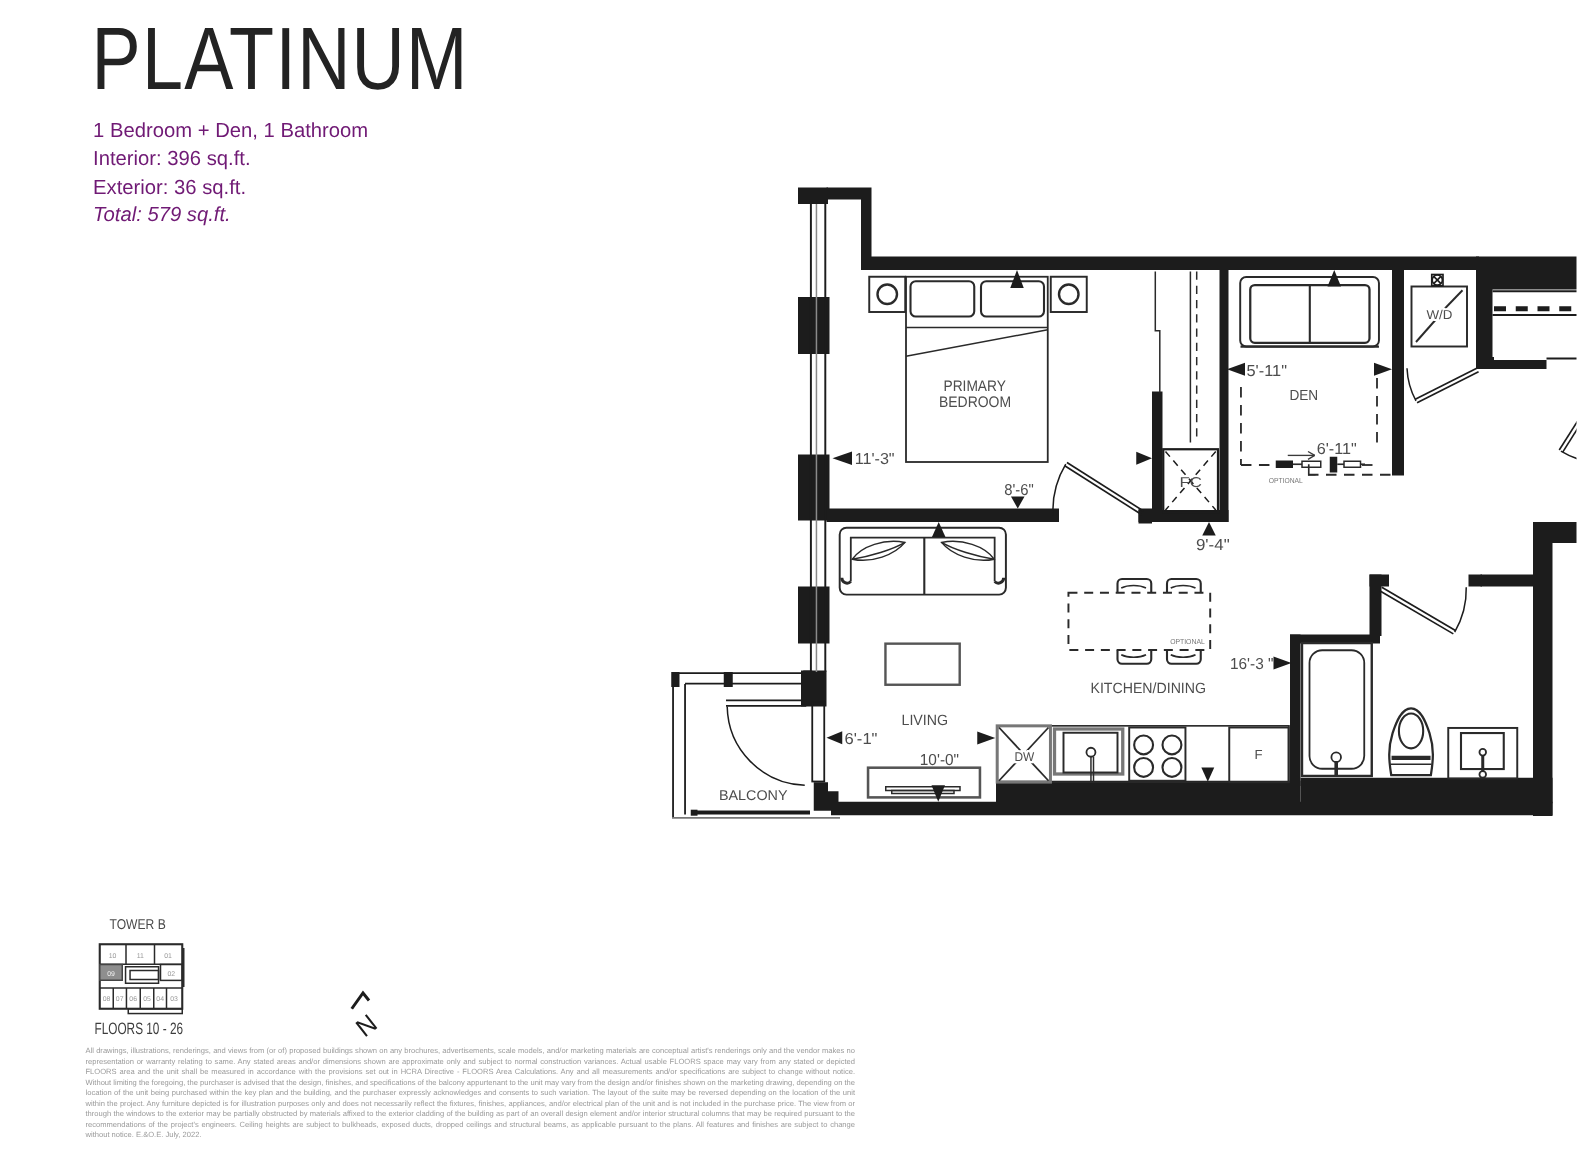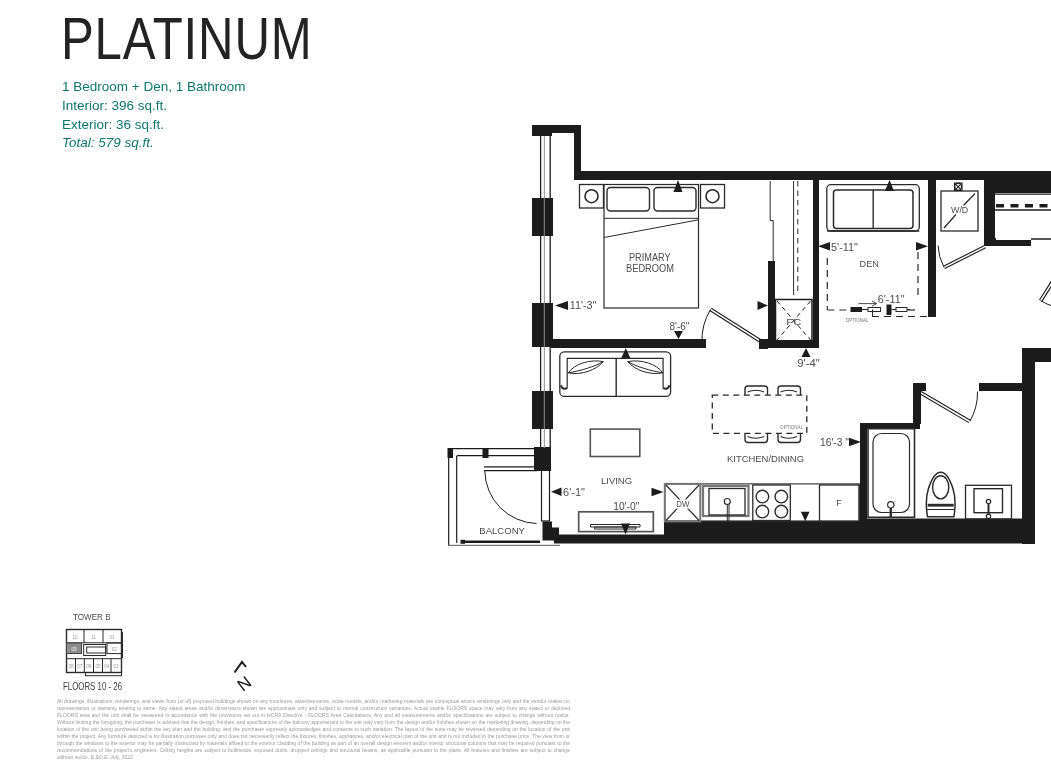--- a/index.html
+++ b/index.html
@@ -1,21 +1,21 @@
 <!DOCTYPE html>
 <html><head>
 <meta charset="utf-8">
 <style>
   html,body{margin:0;padding:0;background:#fff;}
   #page{position:relative;width:1051px;height:768px;background:#fff;overflow:hidden;
         font-family:"Liberation Sans", sans-serif;margin-left:48px;}
   .abs{position:absolute;}
   #title{left:13px;top:4.5px;font-size:59px;color:#232323;letter-spacing:1px;
          transform:scaleX(0.833);transform-origin:left top;white-space:nowrap;}
-  .sub{left:14px;color:#0f766e;font-size:13.5px;white-space:nowrap;}
+  .sub{left:14px;color:#701a75;font-size:13.5px;white-space:nowrap;}
   #dd-logo{left:0px;top:734px;width:1032px;text-align:right;font-size:20px;color:#333;}
   #towerb{left:25px;top:610.5px;font-size:9.5px;color:#4a4a4a;transform:scaleX(0.85);transform-origin:left top;white-space:nowrap;}
   #floors{left:15px;top:680px;font-size:11px;color:#3d3d3d;transform:scaleX(0.715);transform-origin:left top;white-space:nowrap;}
   #disclaimer{left:9px;top:698px;width:513px;font-size:5.05px;line-height:7.05px;
               color:#9a9a9a;text-align:justify;}
 </style>
 </head>
 <body>
 <div id="page">
 

